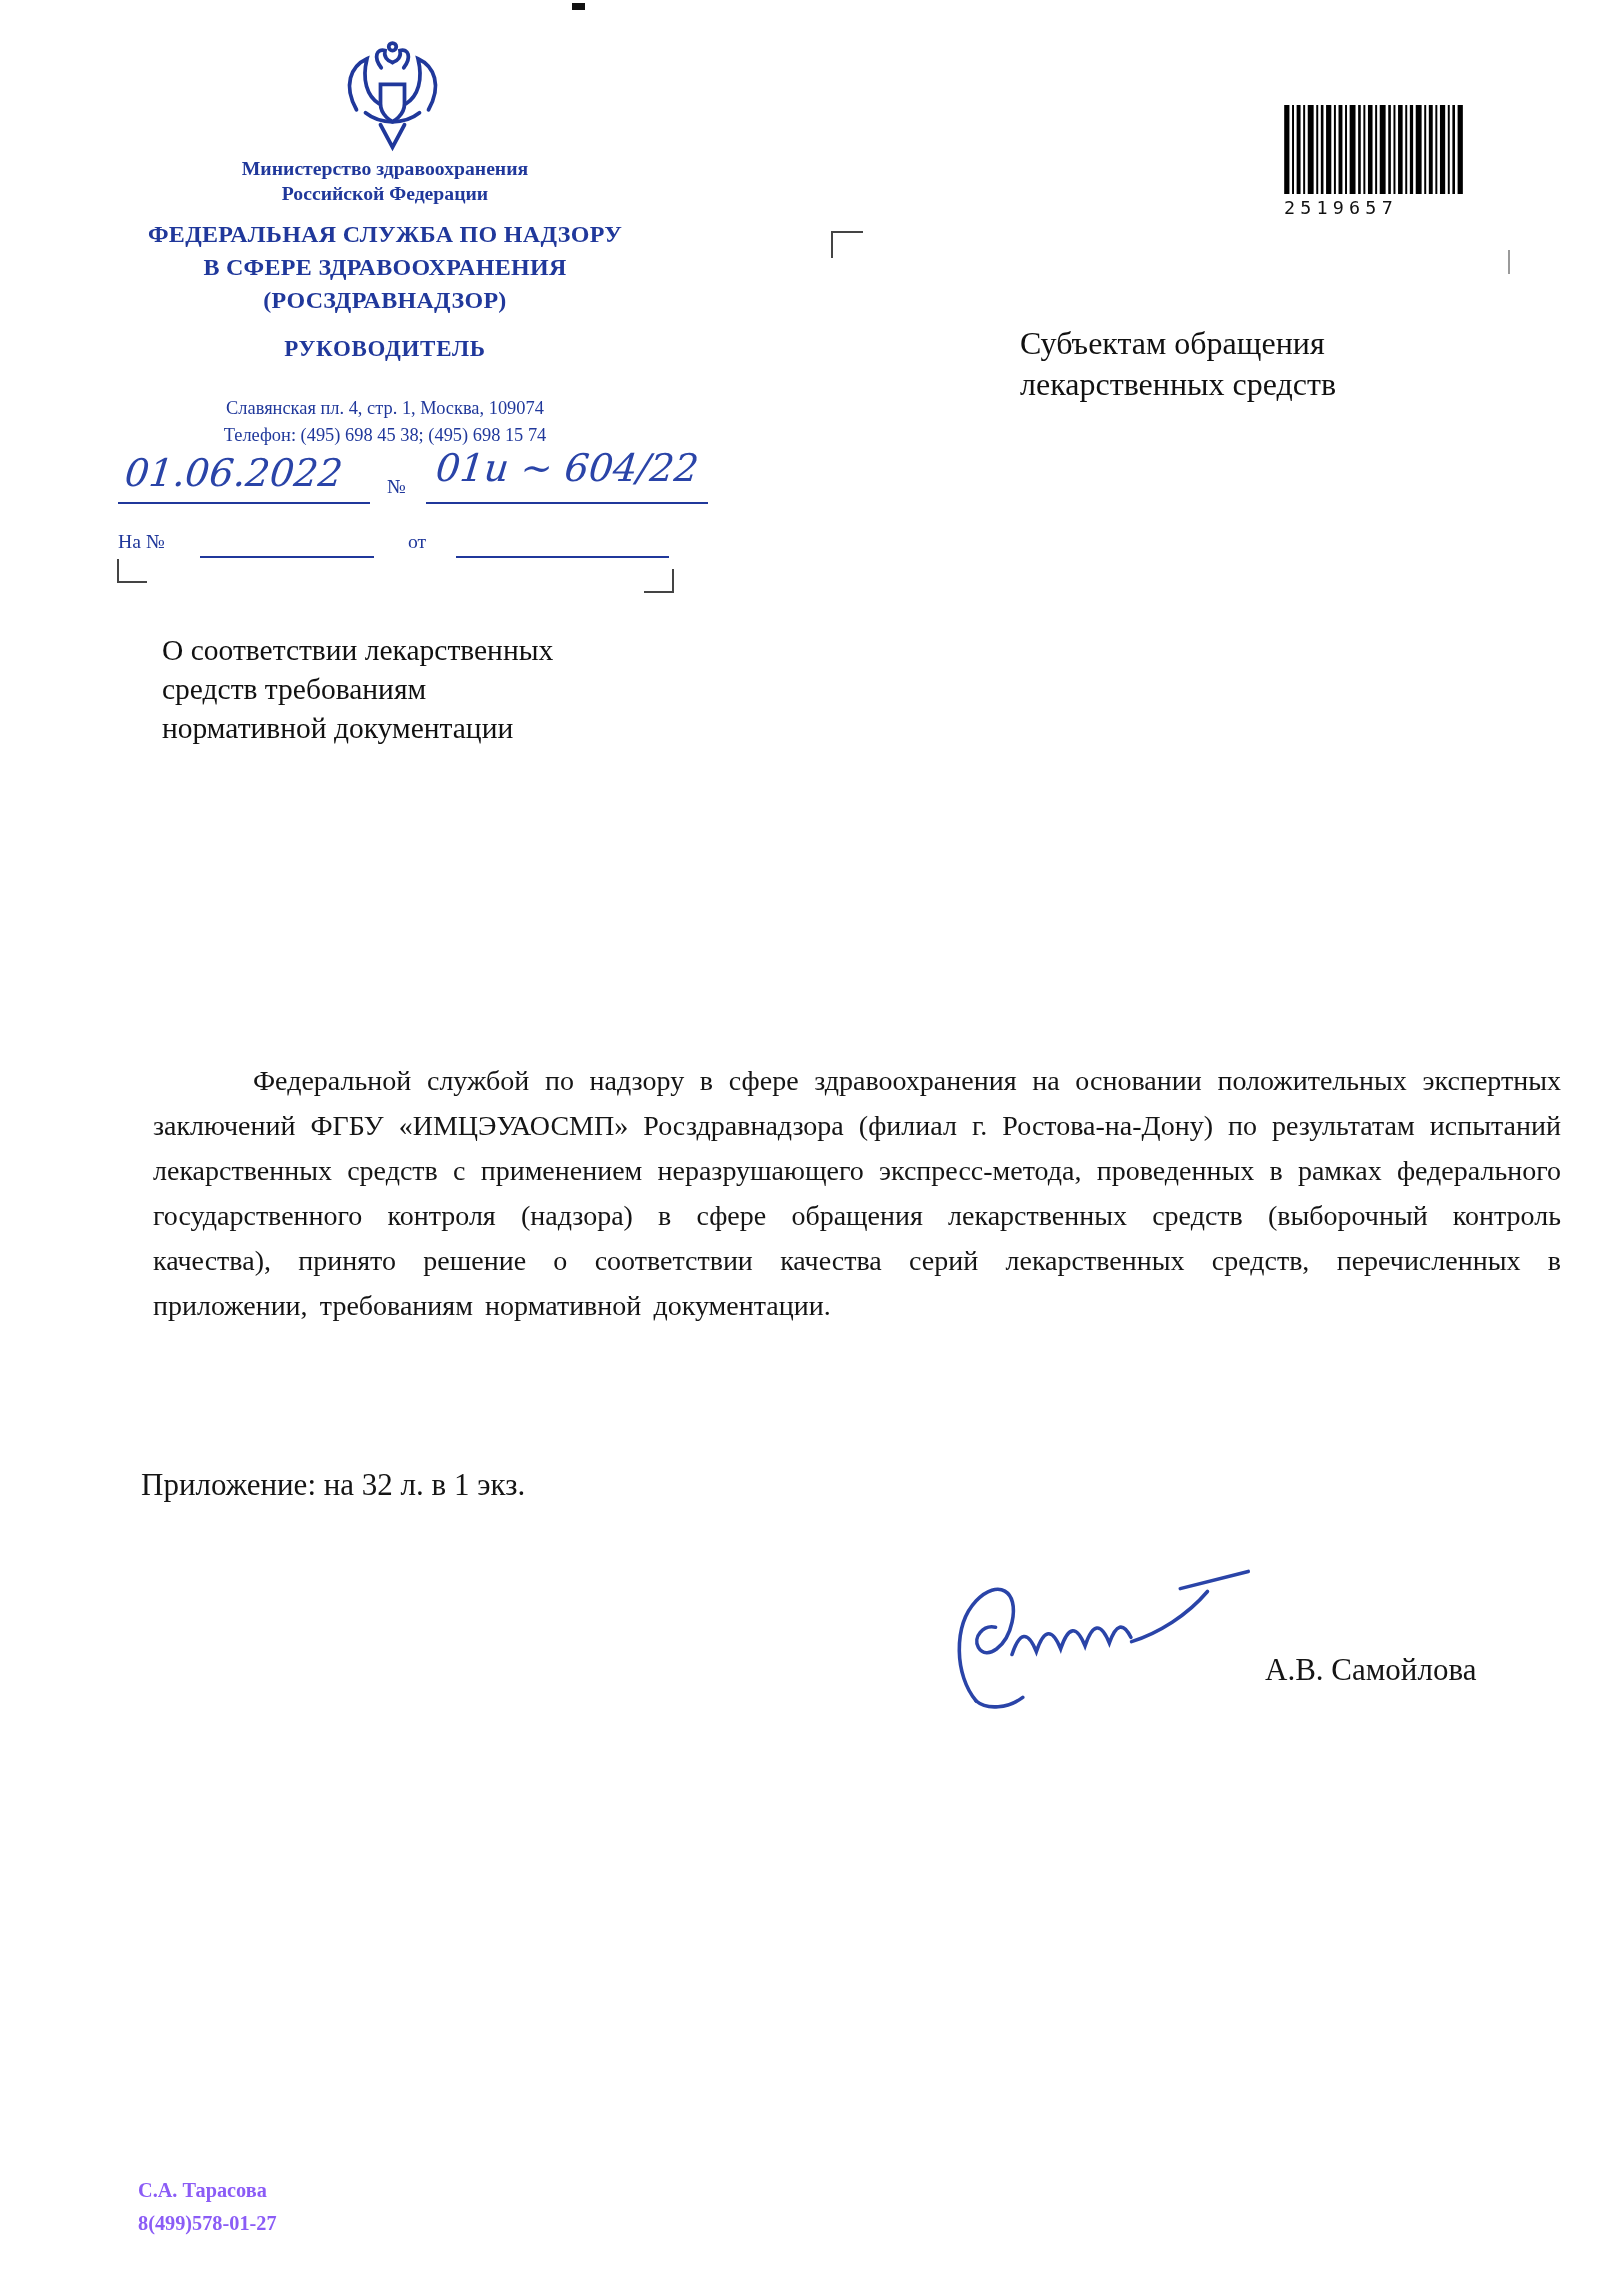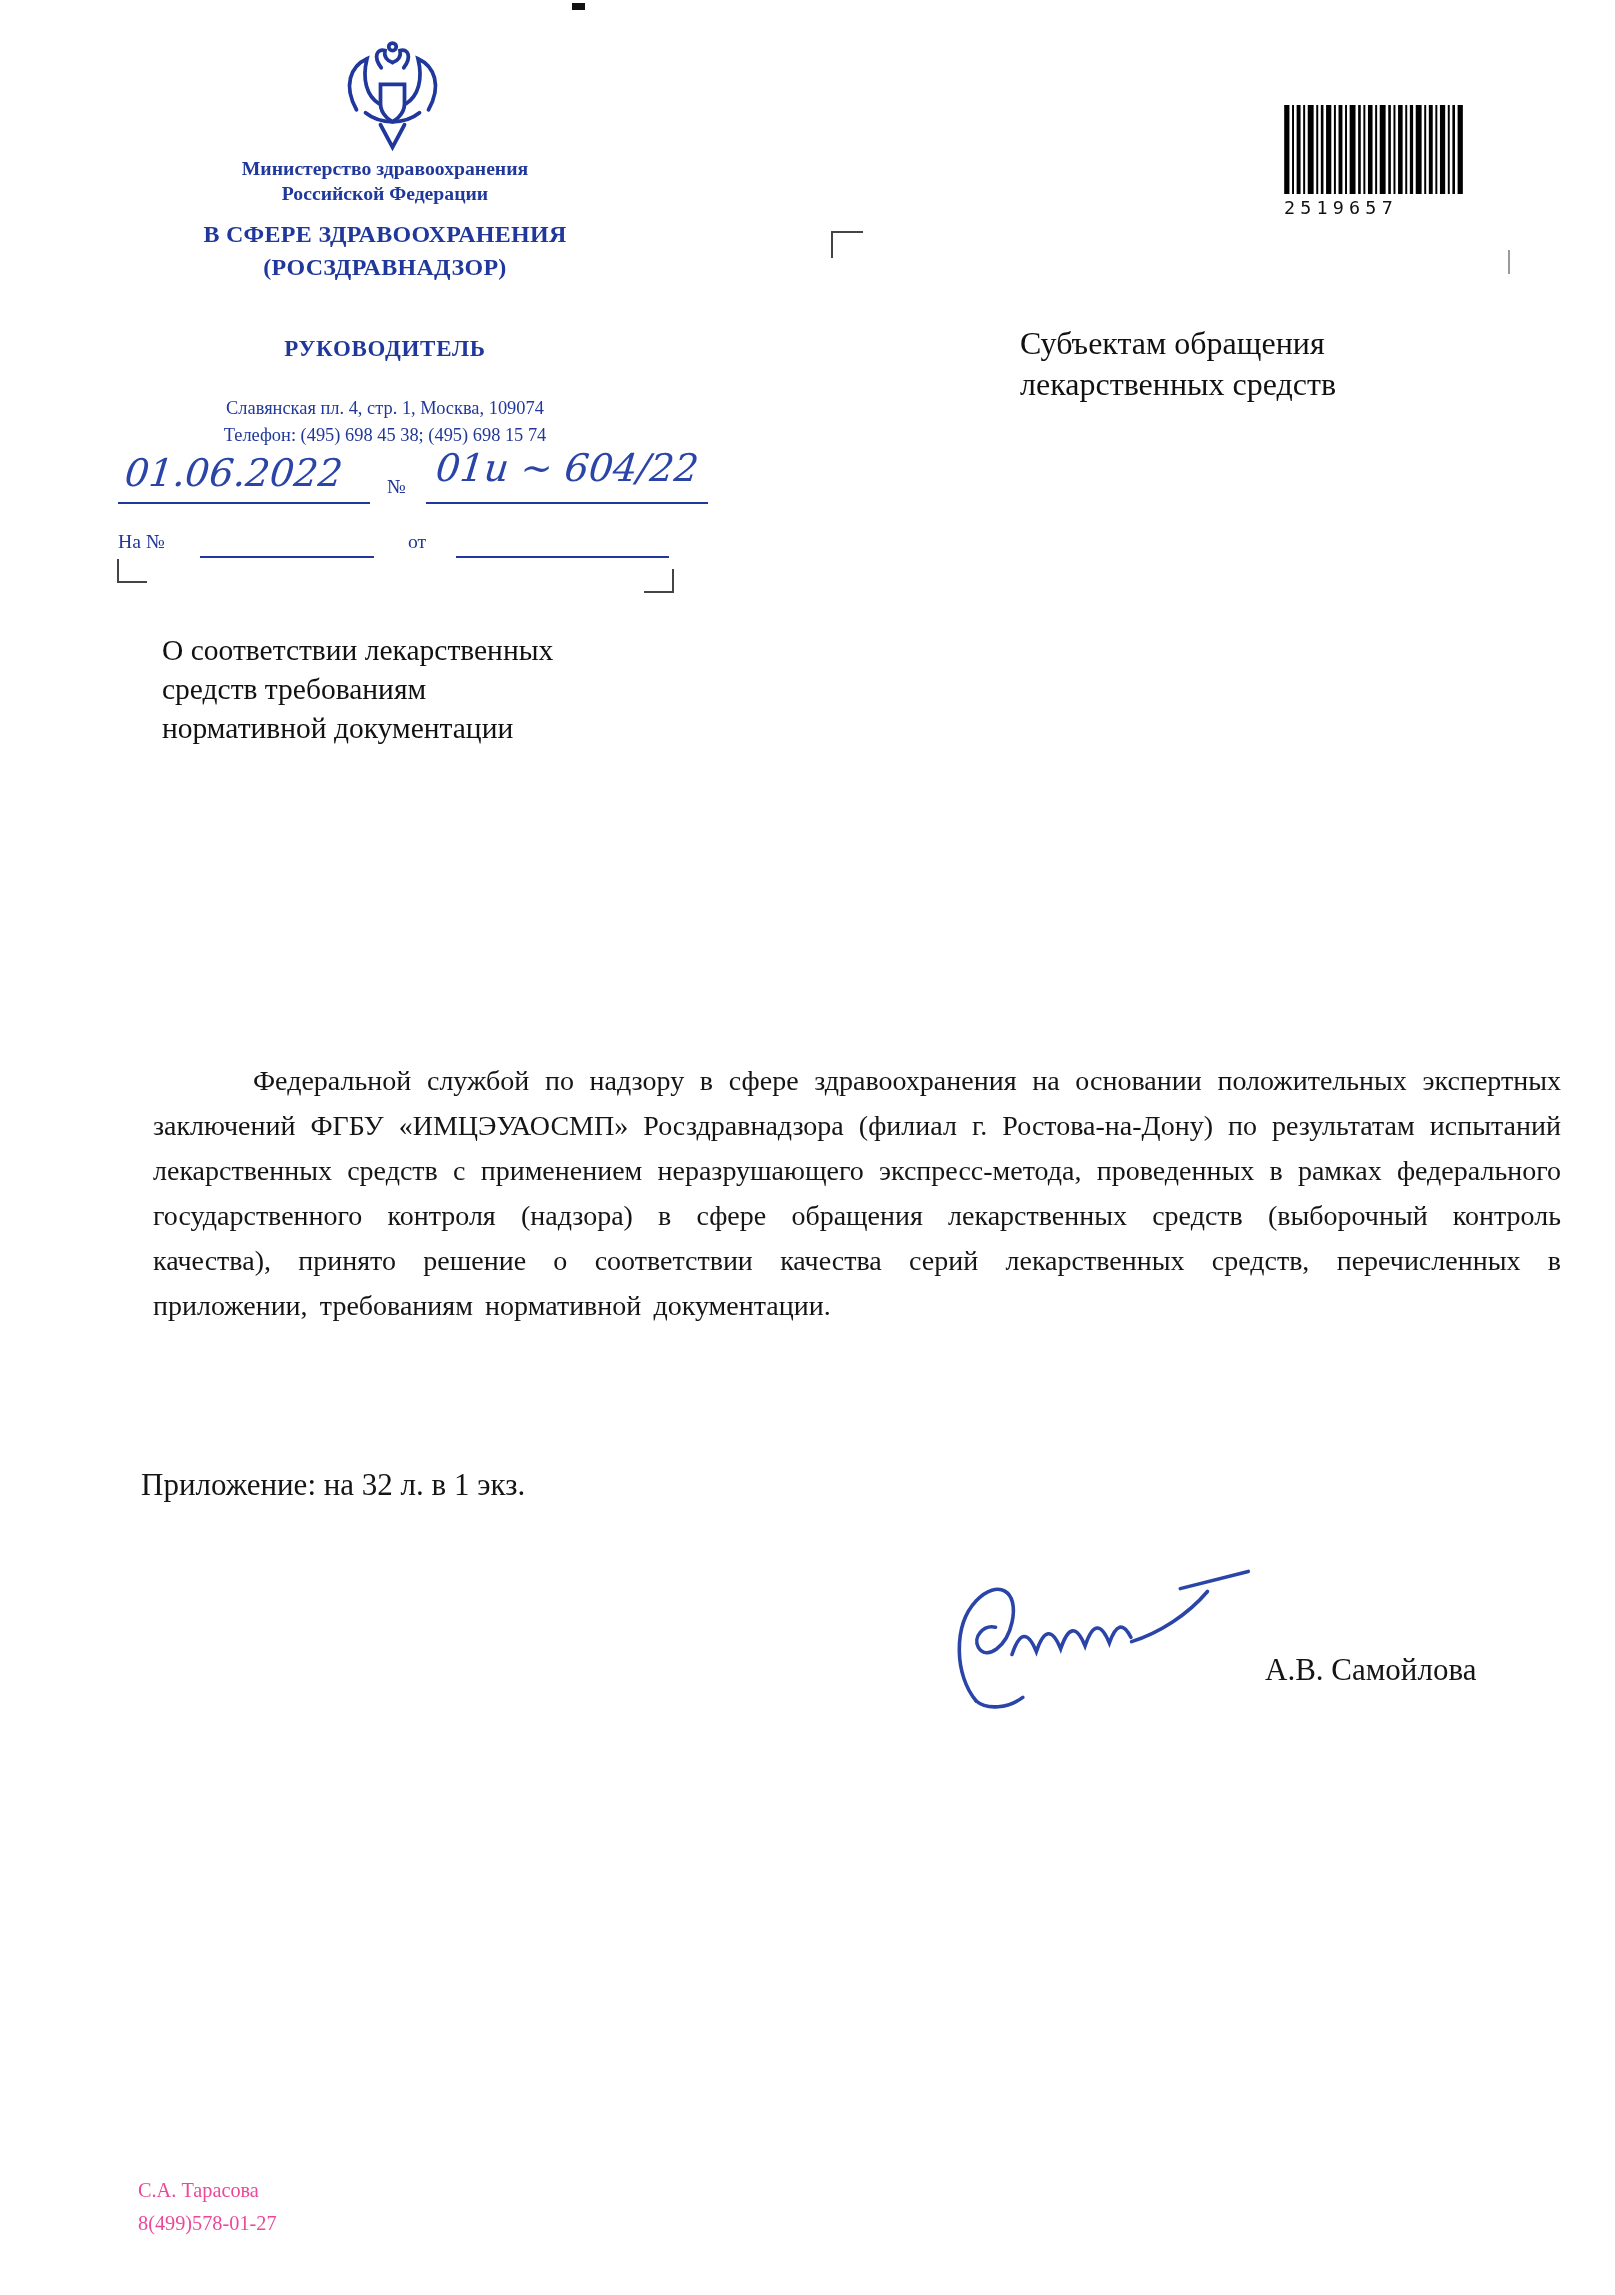--- a/index.html
+++ b/index.html
@@ -49,21 +49,21 @@
 
   .body-par{
     left:153px;top:1058px;width:1408px;
     font-size:28px;line-height:45px;
     text-align:justify;text-indent:100px;
     word-spacing:5.2px;color:#151515;
   }
   .attachment{left:141px;top:1467px;font-size:31px;color:#151515;}
 
   .sig-name{left:1265px;top:1652px;font-size:31px;color:#151515;}
-  .footer{left:138px;top:2174px;font-size:20.3px;line-height:33px;color:#ec4899;}
+  .footer{left:138px;top:2174px;font-size:20.3px;line-height:33px;color:#8b5cf6;font-weight:bold;}
 </style>
 </head>
 <body>
 
 <div class="page">
 
   <div class="abs artifact" style="left:572px;top:2.6px;width:13px;height:7.9px;"></div>
 
   <div class="abs" style="left:340px;top:38px;width:105px;height:118px;">
     <svg viewBox="0 0 140 150" width="105" height="118">
@@ -79,20 +79,21 @@
       </g>
     </svg>
   </div>
 
   <div class="abs lh-col ministry blue">
     <div>Министерство здравоохранения</div>
     <div>Российской Федерации</div>
   </div>
 
   <div class="abs lh-col service blue">
+    <div>ФЕДЕРАЛЬНАЯ СЛУЖБА ПО НАДЗОРУ</div>
     <div>В СФЕРЕ ЗДРАВООХРАНЕНИЯ</div>
     <div>(РОСЗДРАВНАДЗОР)</div>
   </div>
 
   <div class="abs lh-col position blue">РУКОВОДИТЕЛЬ</div>
 
   <div class="abs lh-col address blue">
     <div>Славянская пл. 4, стр. 1, Москва, 109074</div>
     <div>Телефон: (495) 698 45 38; (495) 698 15 74</div>
   </div>

